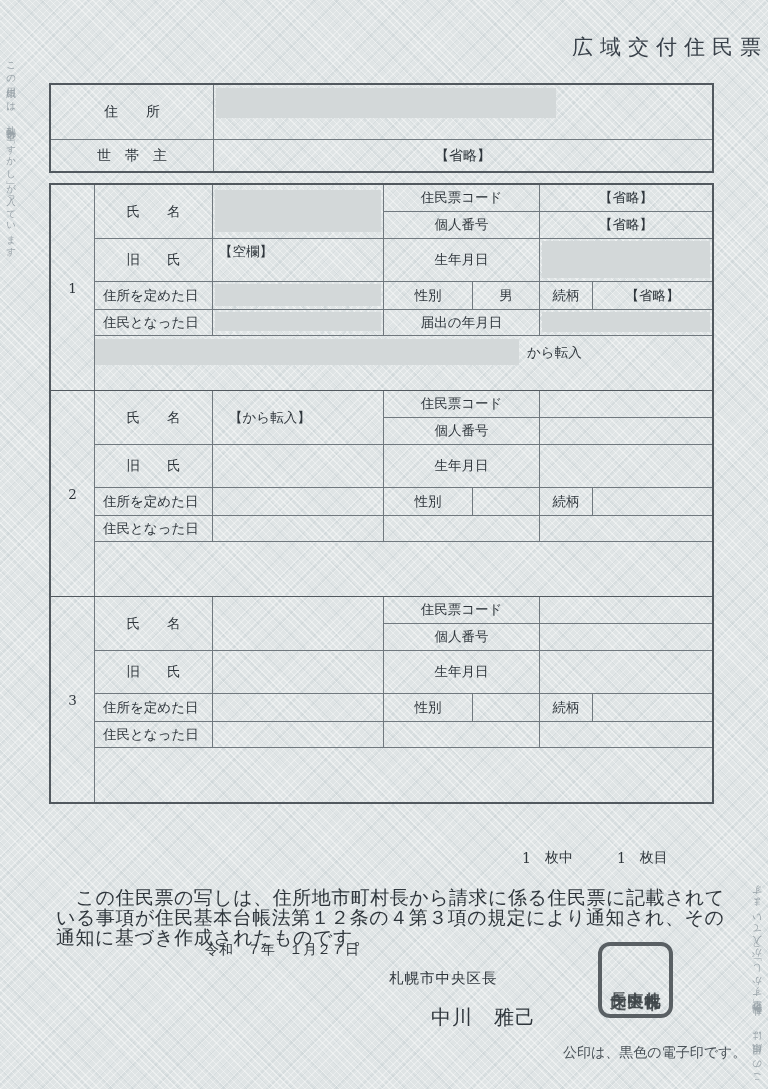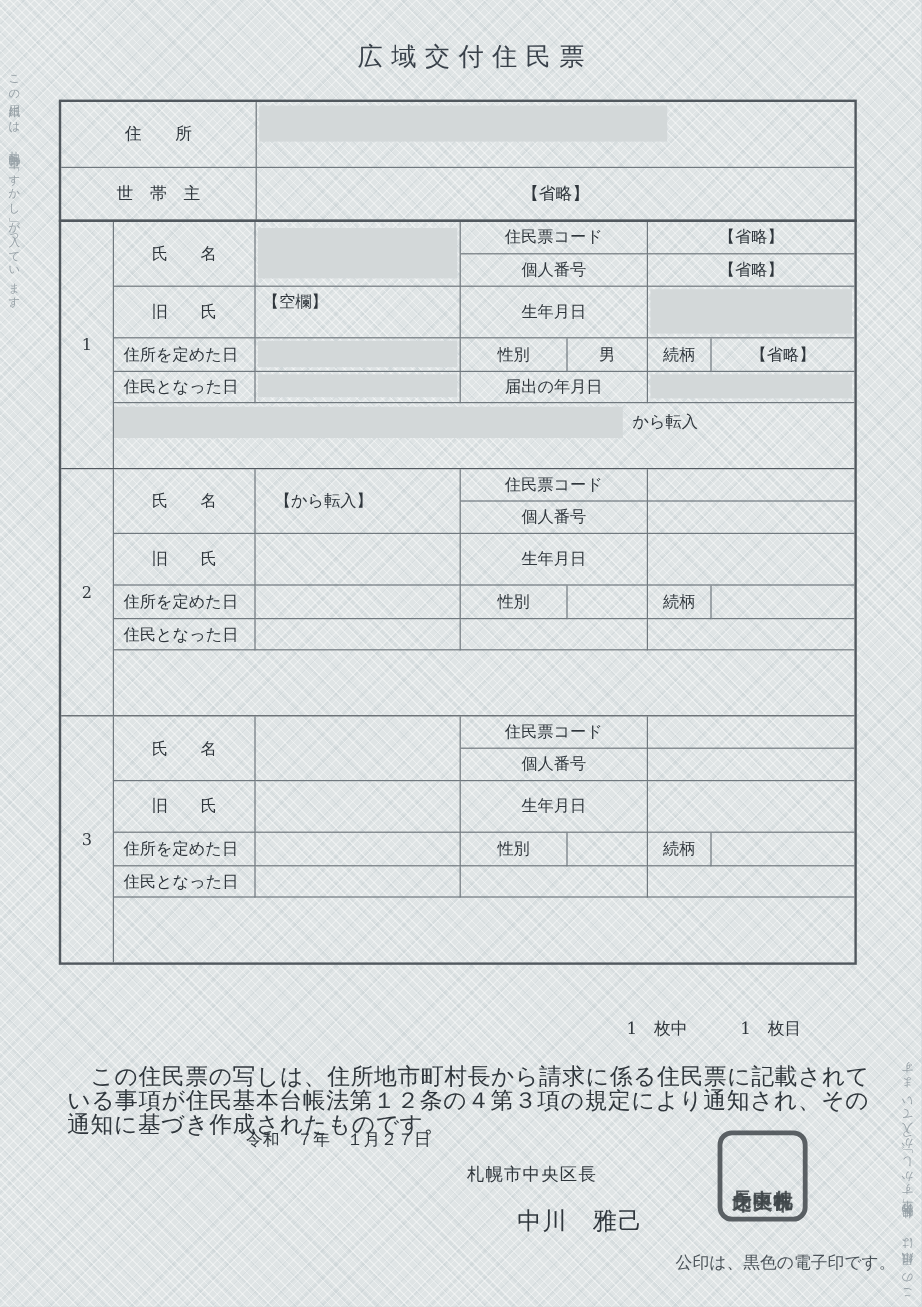--- a/index.html
+++ b/index.html
@@ -22,27 +22,27 @@
     background-color:var(--paper);
     background-image:
       repeating-linear-gradient(45deg, rgba(255,255,255,0.40) 0 1px, transparent 1px 5px),
       repeating-linear-gradient(135deg, rgba(255,255,255,0.30) 0 1px, transparent 1px 5px),
       repeating-linear-gradient(45deg, transparent 0 14px, rgba(170,184,189,0.16) 14px 16px),
       repeating-linear-gradient(135deg, transparent 0 14px, rgba(170,184,189,0.16) 14px 16px);
     overflow:hidden;
   }
   .title{
     position:absolute;top:33px;left:0;right:0;
-    text-align:center;font-size:21px;letter-spacing:7px;
+    text-align:right;font-size:21px;letter-spacing:7px;
     color:#39414a;
     padding-left:24px;
   }
   
   .header-table{
-    position:absolute;left:49px;top:83px;width:665px;height:102px;
+    position:absolute;left:49px;top:83px;width:665px;height:90px;
     border:2px solid var(--line-dark);
     display:grid;
     grid-template-columns:163px 1fr;
     grid-template-rows:55px 1fr;
     background:transparent;
   }
   .header-table .cell{position:relative;font-size:14px;}
   .hc-label{display:flex;align-items:center;justify-content:center;border-right:1px solid var(--line);}
   .hc-bb{border-bottom:1px solid var(--line);}
   .hc-value-center{display:flex;align-items:center;justify-content:center;}

